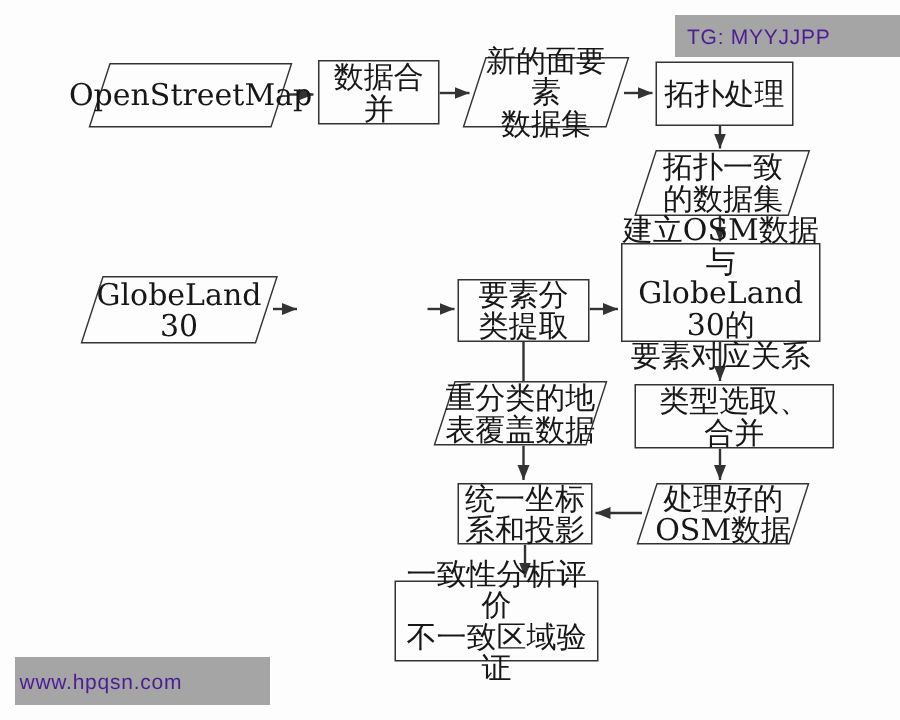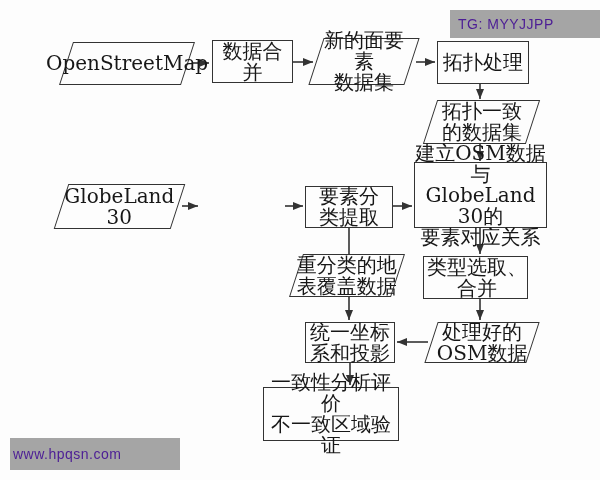--- a/index.html
+++ b/index.html
@@ -44,21 +44,21 @@
   .n-data-merge      { left: 212px; top: 40px;  width: 81px;  height: 43px; }
   .n-new-polygon     { left: 316px; top: 38px;  width: 96px;  height: 47px; }
   .n-topology-proc   { left: 437px; top: 41px;  width: 92px;  height: 43px; }
   .n-topo-consistent { left: 430px; top: 100px; width: 103px; height: 44px; }
   .n-build-corr      { left: 414px; top: 162px; width: 133px; height: 66px; }
   .n-globeland       { left: 61px;  top: 184px; width: 117px; height: 45px; }
   .n-globeland span  { font-size: 20px; }
   .n-clip            { left: 200px; top: 185px; width: 85px;  height: 43px; }
   .n-extract         { left: 305px; top: 186px; width: 88px;  height: 42px; }
   .n-reclass         { left: 296px; top: 254px; width: 102px; height: 43px; }
-  .n-type-merge      { left: 423px; top: 256px; width: 105px; height: 43px; justify-content: flex-end; }
+  .n-type-merge      { left: 423px; top: 256px; width: 133px; height: 43px; }
   .n-processed-osm   { left: 431px; top: 322px; width: 102px; height: 41px; }
   .n-unify           { left: 305px; top: 322px; width: 90px;  height: 41px; align-items: center; }
   .n-consistency     { left: 263px; top: 387px; width: 136px; height: 54px; }
 
   .watermark {
     position: absolute;
     background: #a5a5a5;
     color: #4c1d95;
     font-family: "Liberation Sans", "DejaVu Sans", sans-serif;
     font-size: 14px;

